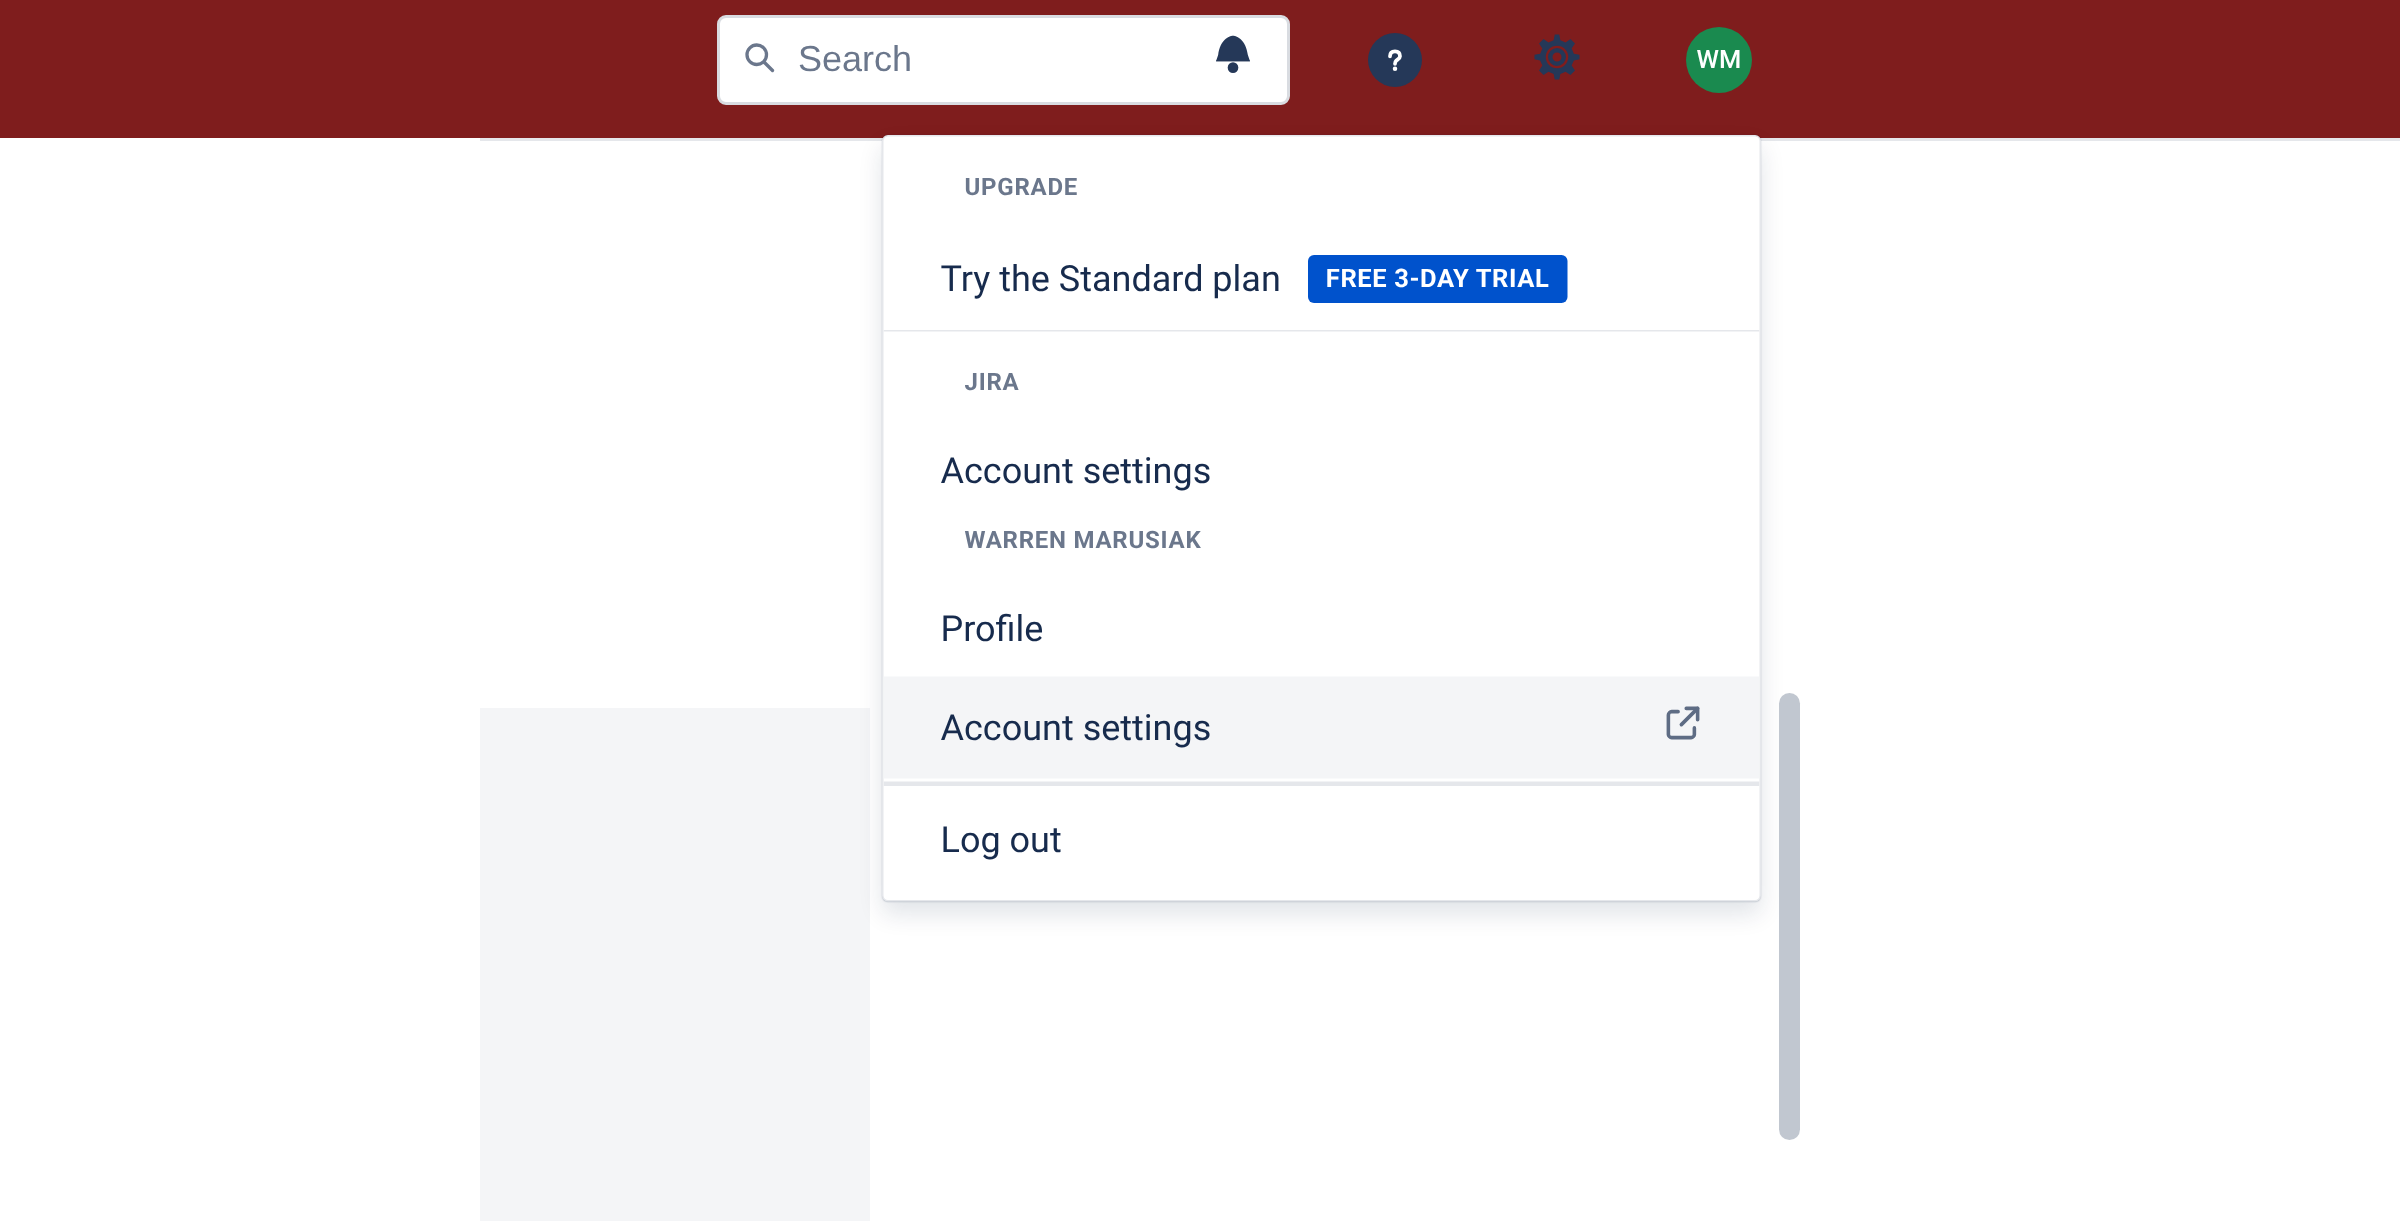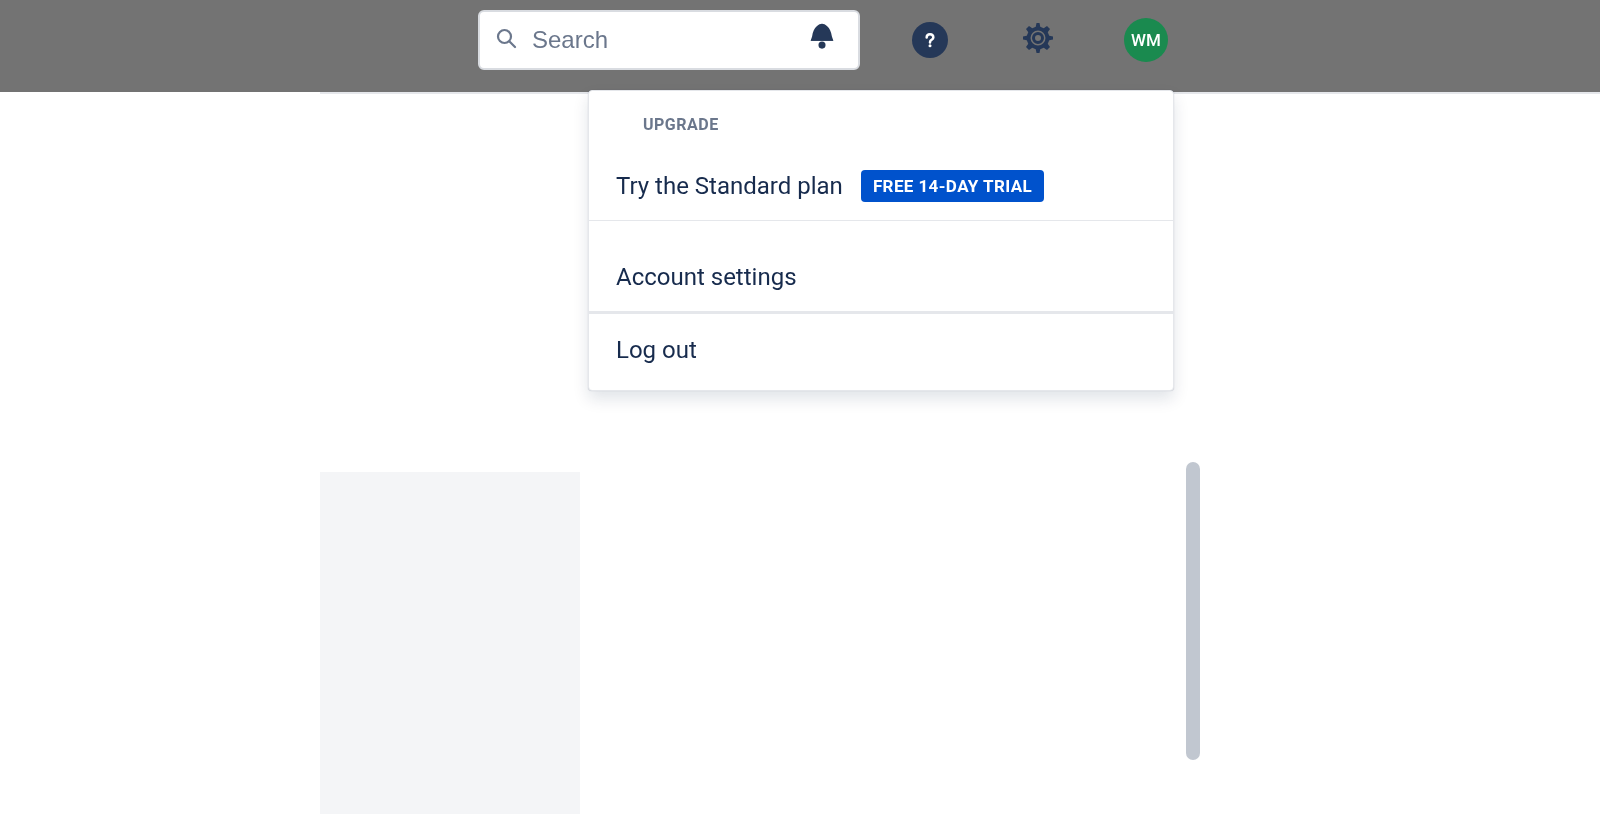--- a/index.html
+++ b/index.html
@@ -12,21 +12,21 @@
       overflow: hidden;
     }
     .topbar {
       position: absolute;
       top: 0;
       left: 0;
       right: 0;
       height: 92px;
       display: flex;
       align-items: center;
-      background: #737373;
+      background: #7f1d1d;
     }
     .topbar-border {
       position: absolute;
       left: 320px;
       right: 0;
       top: 92px;
       height: 2px;
       background: #e5e7eb;
     }
     .search-box {
@@ -117,21 +117,21 @@
       letter-spacing: 0.5px;
       color: #6b778c;
       padding: 0 38px 18px 38px;
       text-transform: uppercase;
       margin-left: 16px;
     }
     .dd-item {
       display: flex;
       align-items: center;
       justify-content: space-between;
-      padding: 18px 27px;
+      padding: 18px 38px;
       cursor: pointer;
       font-size: 24px;
       color: #172b4d;
     }
     .dd-item.hover { background: #f4f5f7; }
     .dd-item .left {
       display: flex;
       align-items: center;
       gap: 18px;
     }
@@ -207,33 +207,50 @@
 
 <div class="panel-bg"></div>
 
 <div class="dropdown">
 
   <div class="dd-section">
     <div class="dd-header">UPGRADE</div>
     <div class="dd-item">
       <div class="left">
         <span>Try the Standard plan</span>
-        <span class="badge">FREE 14-DAY TRIAL</span>
+        <span class="badge">FREE 3-DAY TRIAL</span>
       </div>
     </div>
   </div>
 
   <div class="divider"></div>
 
   <div class="dd-section">
+    <div class="dd-header">JIRA</div>
     <div class="dd-item">
       <span>Account settings</span>
     </div>
   </div>
 
+  <div class="dd-section" style="padding-top:4px">
+    <div class="dd-header">WARREN MARUSIAK</div>
+    <div class="dd-item">
+      <span>Profile</span>
+    </div>
+    <div class="dd-item hover">
+      <span>Account settings</span>
+      <span class="external-icon">
+        <svg width="26" height="26" viewBox="0 0 24 24" fill="none">
+          <path d="M9 5 L5 5 C4 5 3 6 3 7 L3 19 C3 20 4 21 5 21 L17 21 C18 21 19 20 19 19 L19 15" stroke="#5e6c84" stroke-width="2.2" stroke-linecap="round"></path>
+          <path d="M14 3 L21 3 L21 10" stroke="#5e6c84" stroke-width="2.2" stroke-linecap="round" stroke-linejoin="round"></path>
+          <line x1="21" y1="3" x2="11" y2="13" stroke="#5e6c84" stroke-width="2.2" stroke-linecap="round"></line>
+        </svg>
+      </span>
+    </div>
+  </div>
 
   <div class="divider-thick"></div>
 
   <div class="dd-item" style="padding-top:22px; padding-bottom:26px;border-radius:14px;">
     <span>Log out</span>
   </div>
 
 </div>
 
 <div class="scrollbar"></div>

